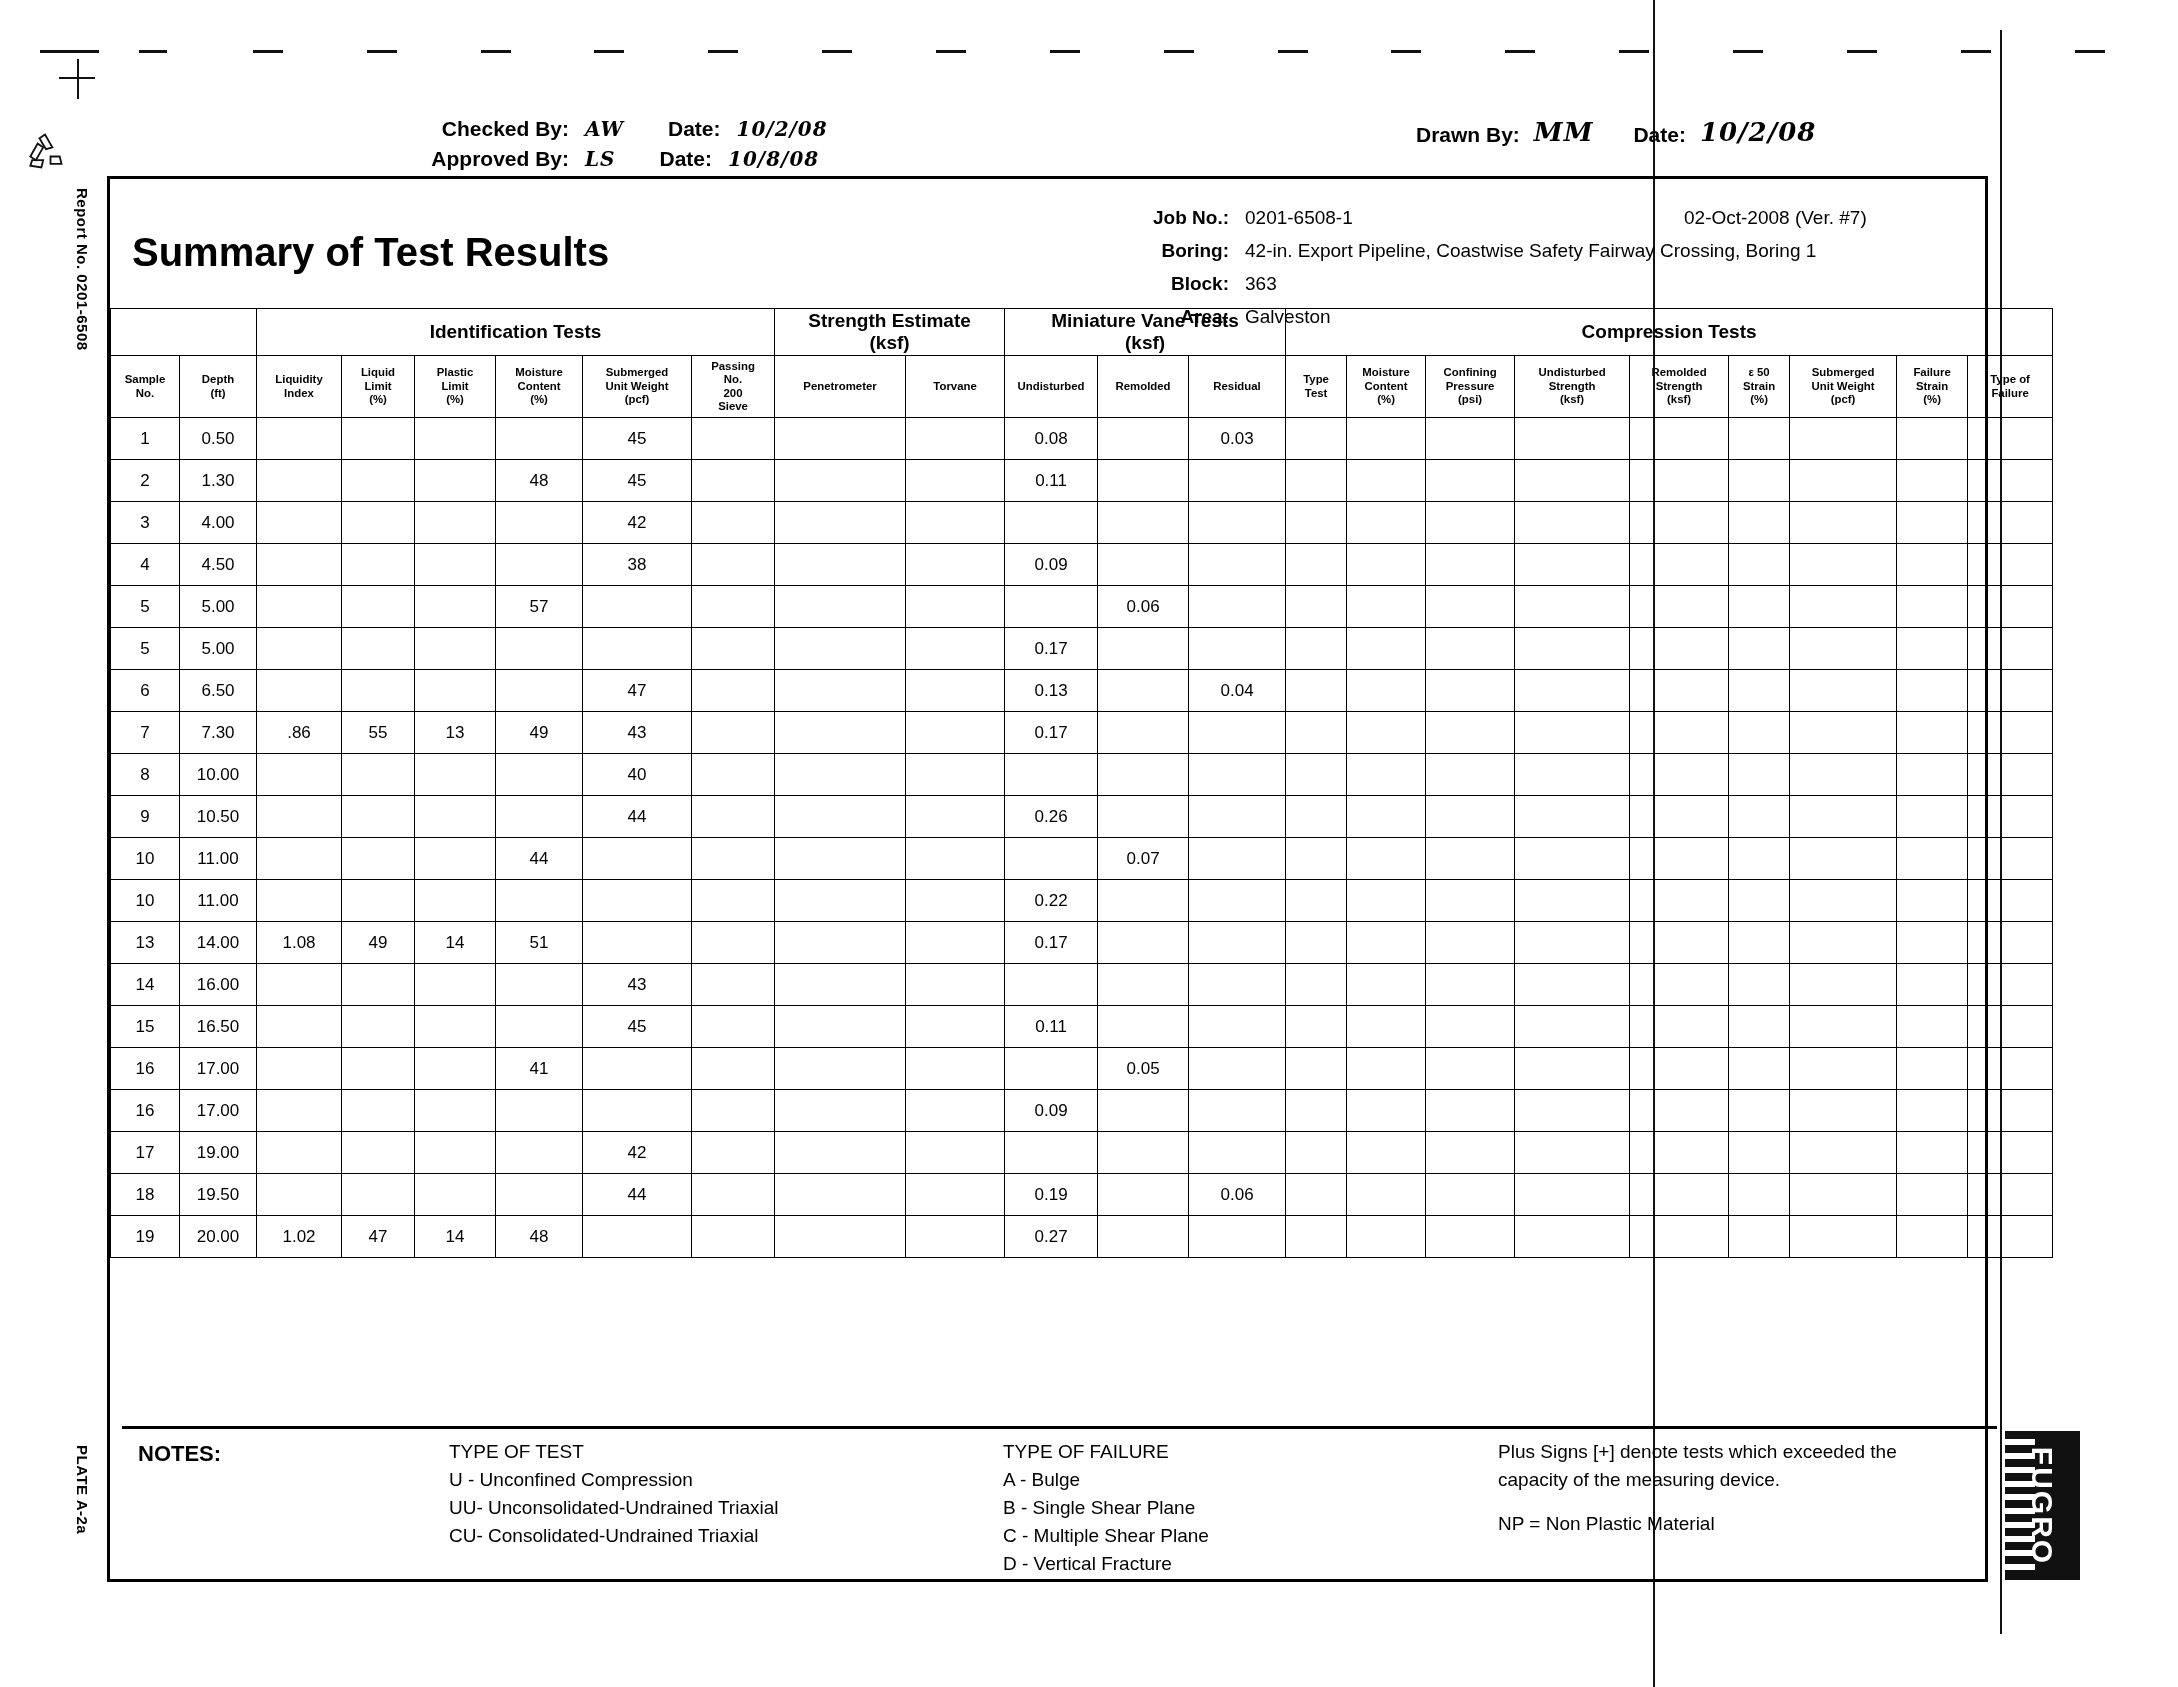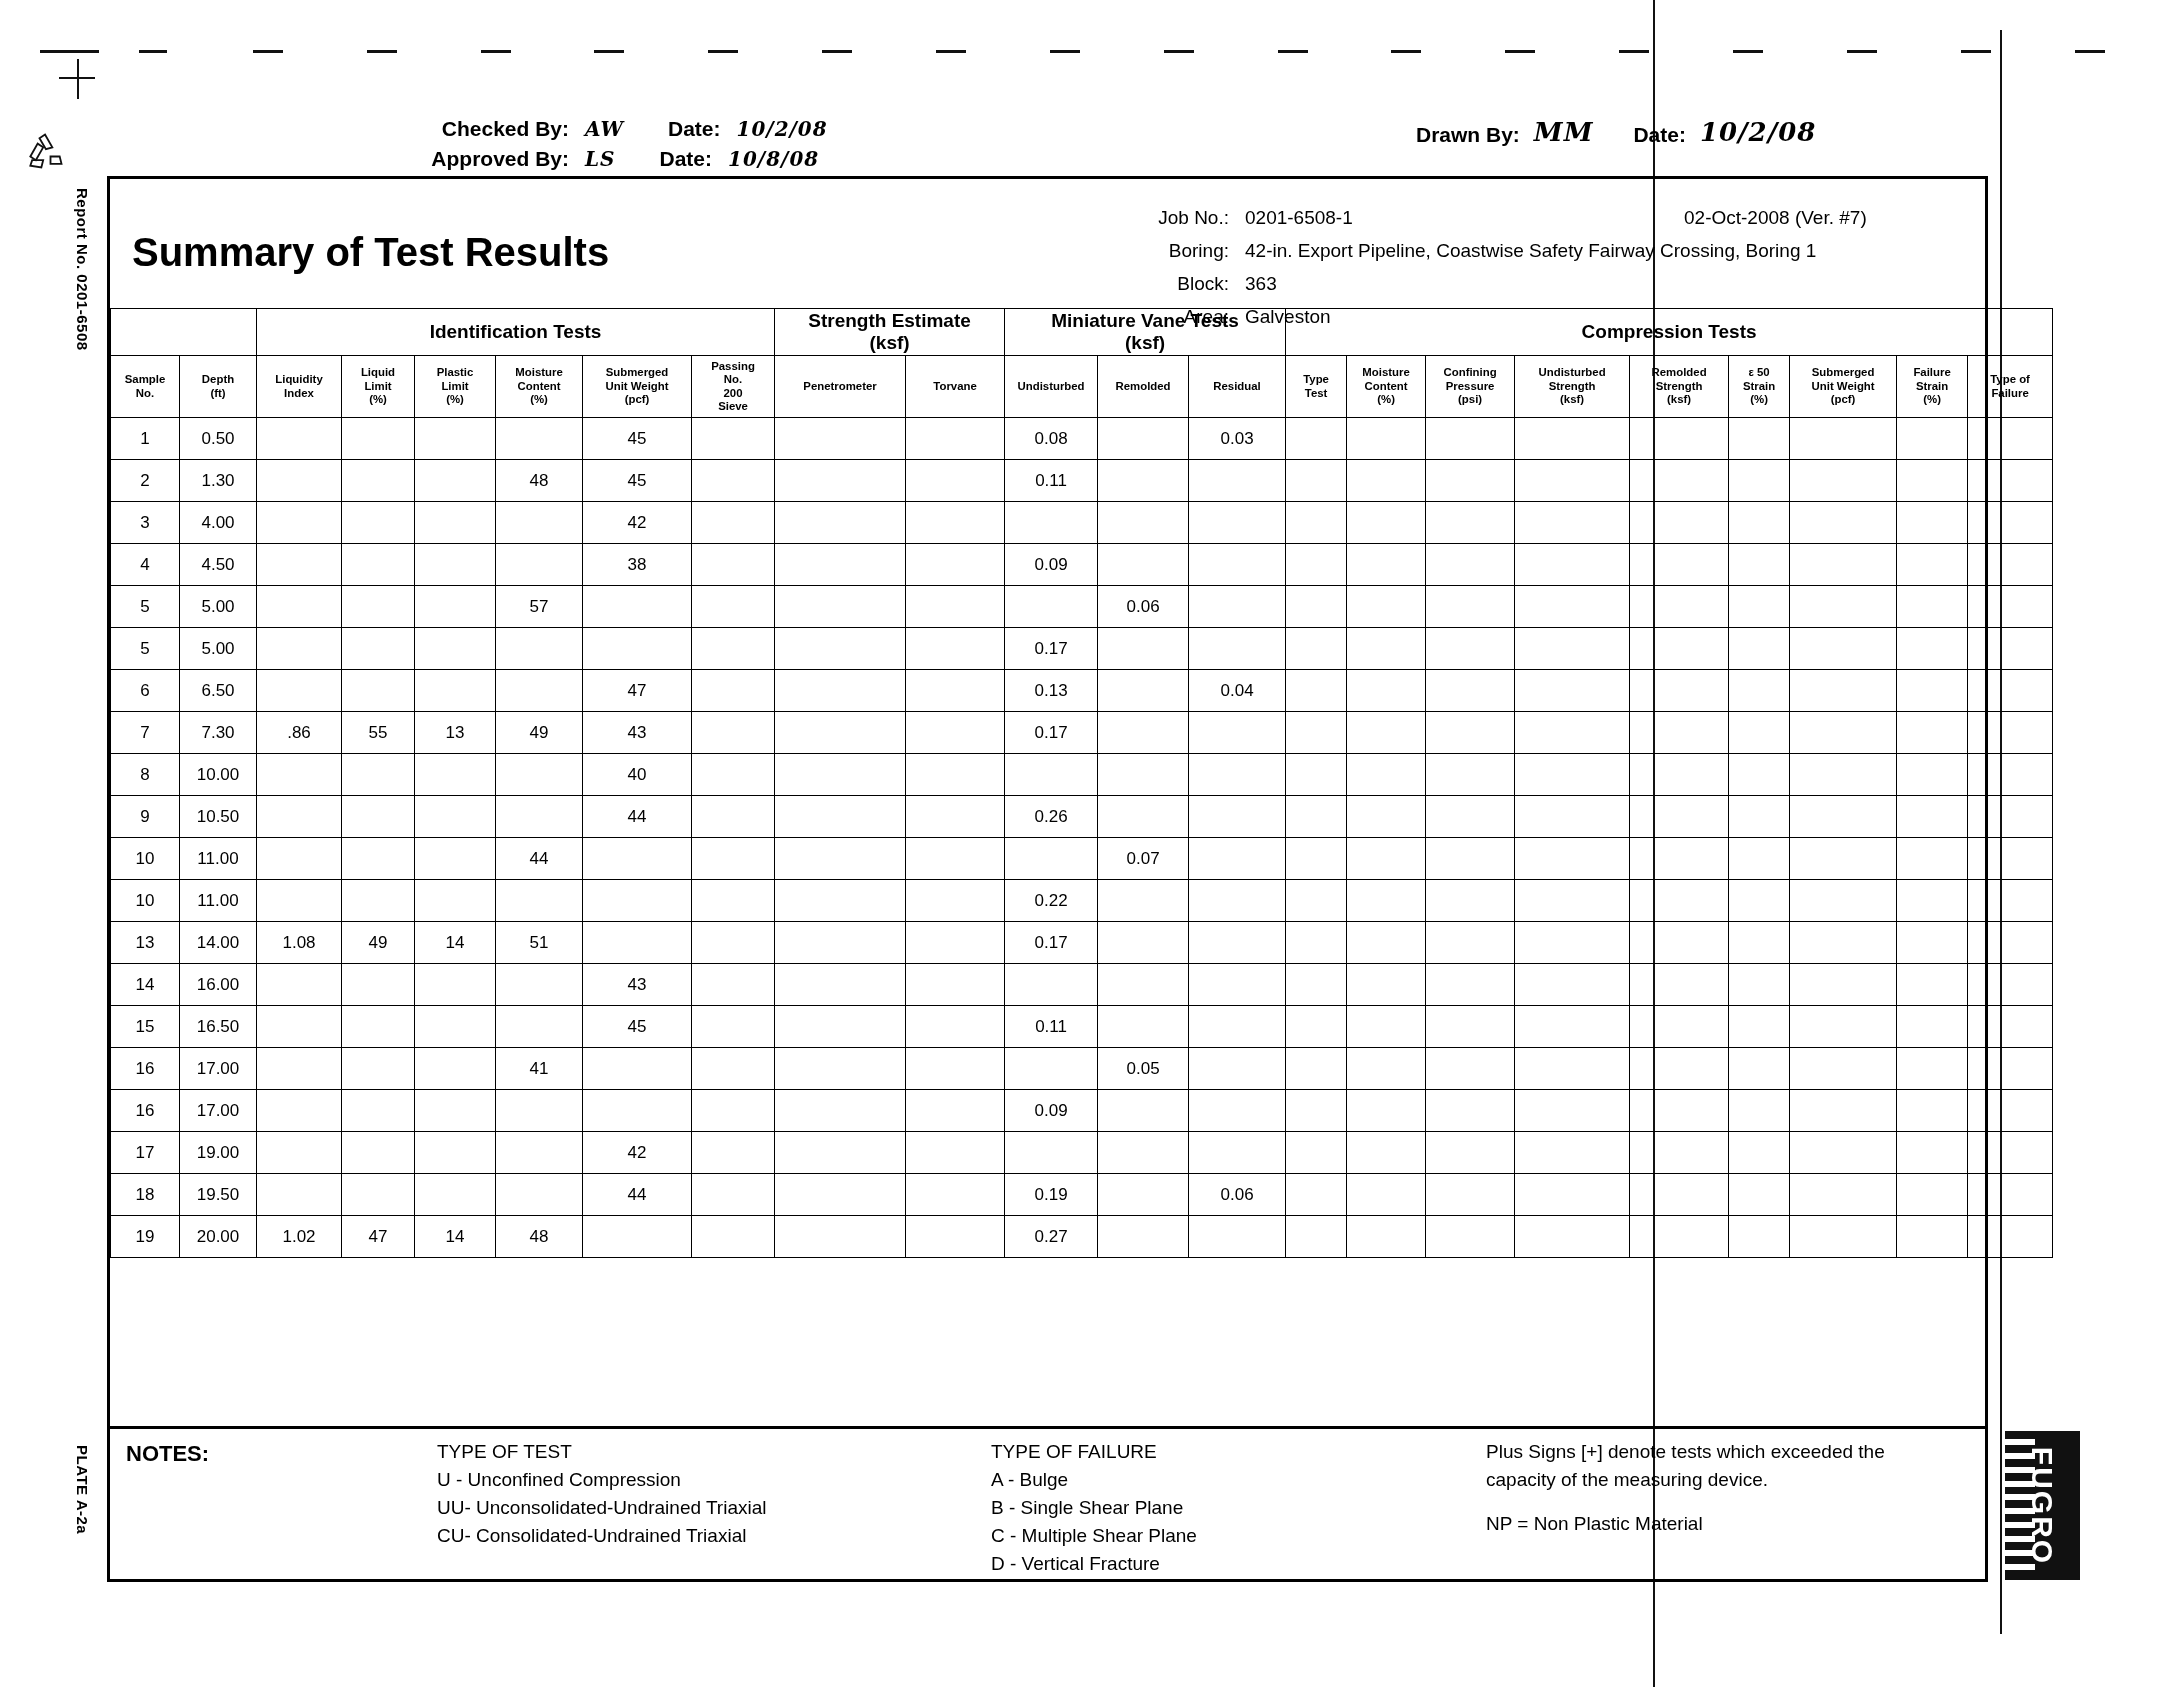--- a/index.html
+++ b/index.html
@@ -126,21 +126,21 @@
     font-weight: bold;
   }
   .meta {
     position: absolute;
     left: 1010px;
     top: 28px;
     font-size: 19px;
     width: 851px;
   }
   .meta .mrow { display: flex; margin-bottom: 11px; align-items: baseline;}
-  .meta .mlbl { width: 109px; text-align: right; font-weight: normal; }
+  .meta .mlbl { width: 109px; text-align: right; font-weight: bold; }
   .meta .mval { margin-left: 16px; }
   .meta .mval2 { position: absolute; left: 564px; }
 
   
   table.sheet {
     position: absolute;
     left: 0;
     top: 129px;
     border-collapse: collapse;
     table-layout: fixed;
@@ -168,21 +168,21 @@
     height: 41px;
     font-size: 17px;
   }
   td.numcell { text-align: center; }
   td.samp { font-size: 16px; }
   td.depth { font-size: 16px; }
 
   
   .notes {
     position: absolute;
-    left: 0;
+    left: 12px;
     bottom: 0;
     width: 1875px;
     height: 153px;
     border-top: 3px solid #000;
     box-sizing: border-box;
     font-size: 19px;
   }
   .notes .nt-title {
     position: absolute;
     left: 16px; top: 12px;

